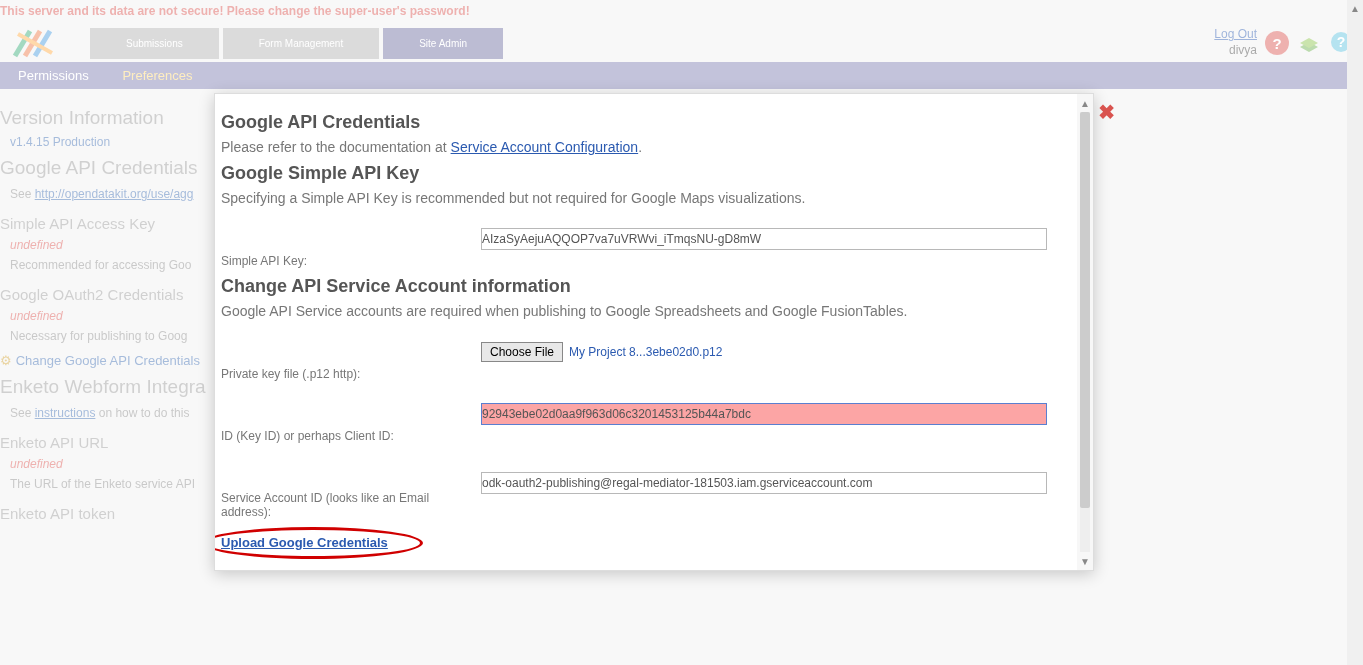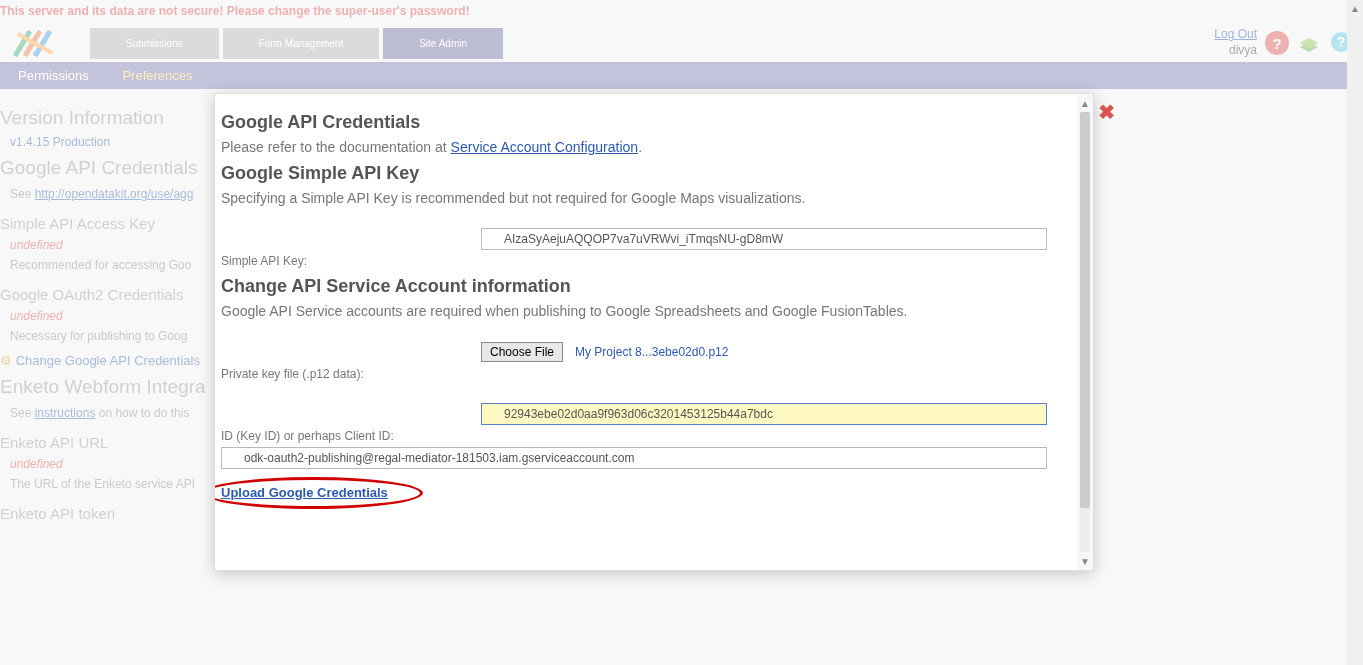--- a/index.html
+++ b/index.html
@@ -38,23 +38,23 @@
 .overlay { position: absolute; top: 0; left: 0; width: 1363px; height: 665px; background: rgba(255,255,255,0.55); z-index: 5; pointer-events: none; }
 
 .modal { position: absolute; top: 93px; left: 214px; width: 880px; height: 478px; background: #fff; border: 1px solid #ddd; box-shadow: 0 3px 15px rgba(0,0,0,0.2); z-index: 10; display: flex; }
 .modal-content { padding: 10px 30px 10px 6px; flex: 1; overflow: hidden; }
 .modal-title { color: #1a237e; font-size: 30px; font-weight: bold; text-align: center; margin: 20px 0 20px 0; }
 .modal h3 { color: #555; font-size: 18px; font-weight: bold; margin: 8px 0 6px 0; }
 .modal p { color: #777; font-size: 14px; margin: 4px 0; }
 .modal a { color: #2b5ab0; text-decoration: underline; }
 .form-row { display: flex; align-items: center; margin: 4px 0; }
 .form-row label { width: 260px; color: #777; font-size: 12px; margin-top: 44px; }
-.form-row input[type=text] { flex: 1; border: 1px solid #b8b8b8; padding: 3px 22px; font-size: 12px; color: #555; }
-.form-row input.focused { border: 1px solid #5a7fd0; background: #fef9c3; }
-.form-row .file-wrap { flex: 1; display: flex; align-items: center; gap: 12px; }
+.form-row input[type=text] { flex: 1; border: 1px solid #b8b8b8; padding: 3px 0; font-size: 12px; color: #555; }
+.form-row input.focused { border: 1px solid #5a7fd0; background: #fca5a5; }
+.form-row .file-wrap { flex: 1; display: flex; align-items: center; gap: 6px; }
 .form-row button.choose { border: 1px solid #888; background: #e8e8e8; padding: 2px 8px; font-size: 12px; cursor: pointer; }
 .form-row .filename { color: #2b5ab0; font-size: 12px; }
 .upload-btn-wrap { position: relative; display: inline-block; margin-top: 12px; }
 .upload-btn { color: #2b5ab0; font-weight: bold; font-size: 13px; text-decoration: underline; cursor: pointer; background: none; border: none; }
 .red-circle { position: absolute; top: -8px; left: -18px; width: 220px; height: 32px; border: 3px solid #d00000; border-radius: 50%; pointer-events: none; }
 
 .modal-scrollbar { width: 16px; background: #f7f7f7; display: flex; flex-direction: column; align-items: center; padding: 2px 0; }
 .sb-btn { width: 14px; height: 14px; color: #888; font-size: 10px; display: flex; align-items: center; justify-content: center; cursor: pointer; }
 .sb-track { flex: 1; width: 10px; background: #eee; position: relative; margin: 2px 0; }
 .sb-thumb { position: absolute; top: 0; width: 10px; height: 90%; background: #ccc; border-radius: 2px; }
@@ -133,31 +133,32 @@
     <p><span>Please refer to the documentation at </span><a href="#">Service Account Configuration</a>.</p>
     <h3>Google Simple API Key</h3>
     <p>Specifying a Simple API Key is recommended but not required for Google Maps visualizations.</p>
     <div class="form-row">
       <label>Simple API Key:</label>
       <input type="text" value="AIzaSyAejuAQQOP7va7uVRWvi_iTmqsNU-gD8mW" style="">
     </div>
     <h3>Change API Service Account information</h3>
     <p>Google API Service accounts are required when publishing to Google Spreadsheets and Google FusionTables.</p>
     <div class="form-row">
-      <label>Private key file (.p12 data):</label>
+      <label>Private key file (.p12 http):</label>
       <div class="file-wrap">
         <button class="choose">Choose File</button>
         <span class="filename">My Project 8...3ebe02d0.p12</span>
       </div>
     </div>
     <div class="form-row">
       <label>ID (Key ID) or perhaps Client ID:</label>
       <input type="text" class="focused" value="92943ebe02d0aa9f963d06c3201453125b44a7bdc" style="">
     </div>
     <div class="form-row">
+      <label>Service Account ID (looks like an Email address):</label>
       <input type="text" value="odk-oauth2-publishing@regal-mediator-181503.iam.gserviceaccount.com" style="">
     </div>
     <div class="upload-btn-wrap">
       <button class="upload-btn">Upload Google Credentials</button>
       <div class="red-circle"></div>
     </div>
   </div>
   <div class="modal-scrollbar">
     <div class="sb-btn">▲</div>
     <div class="sb-track">

